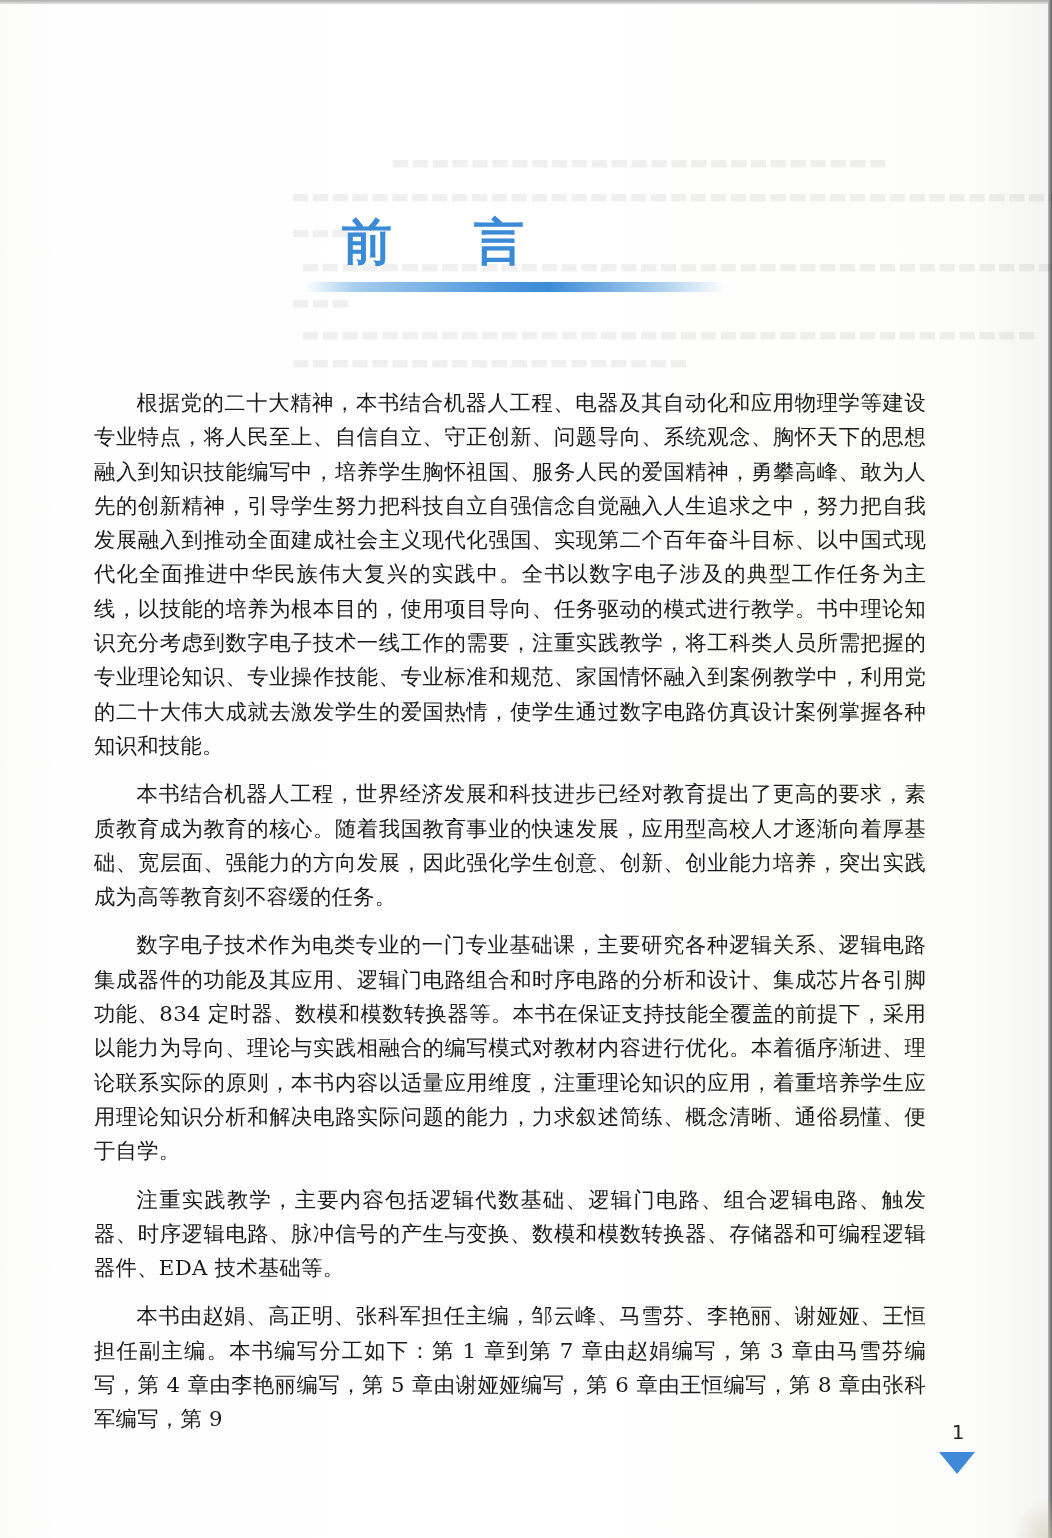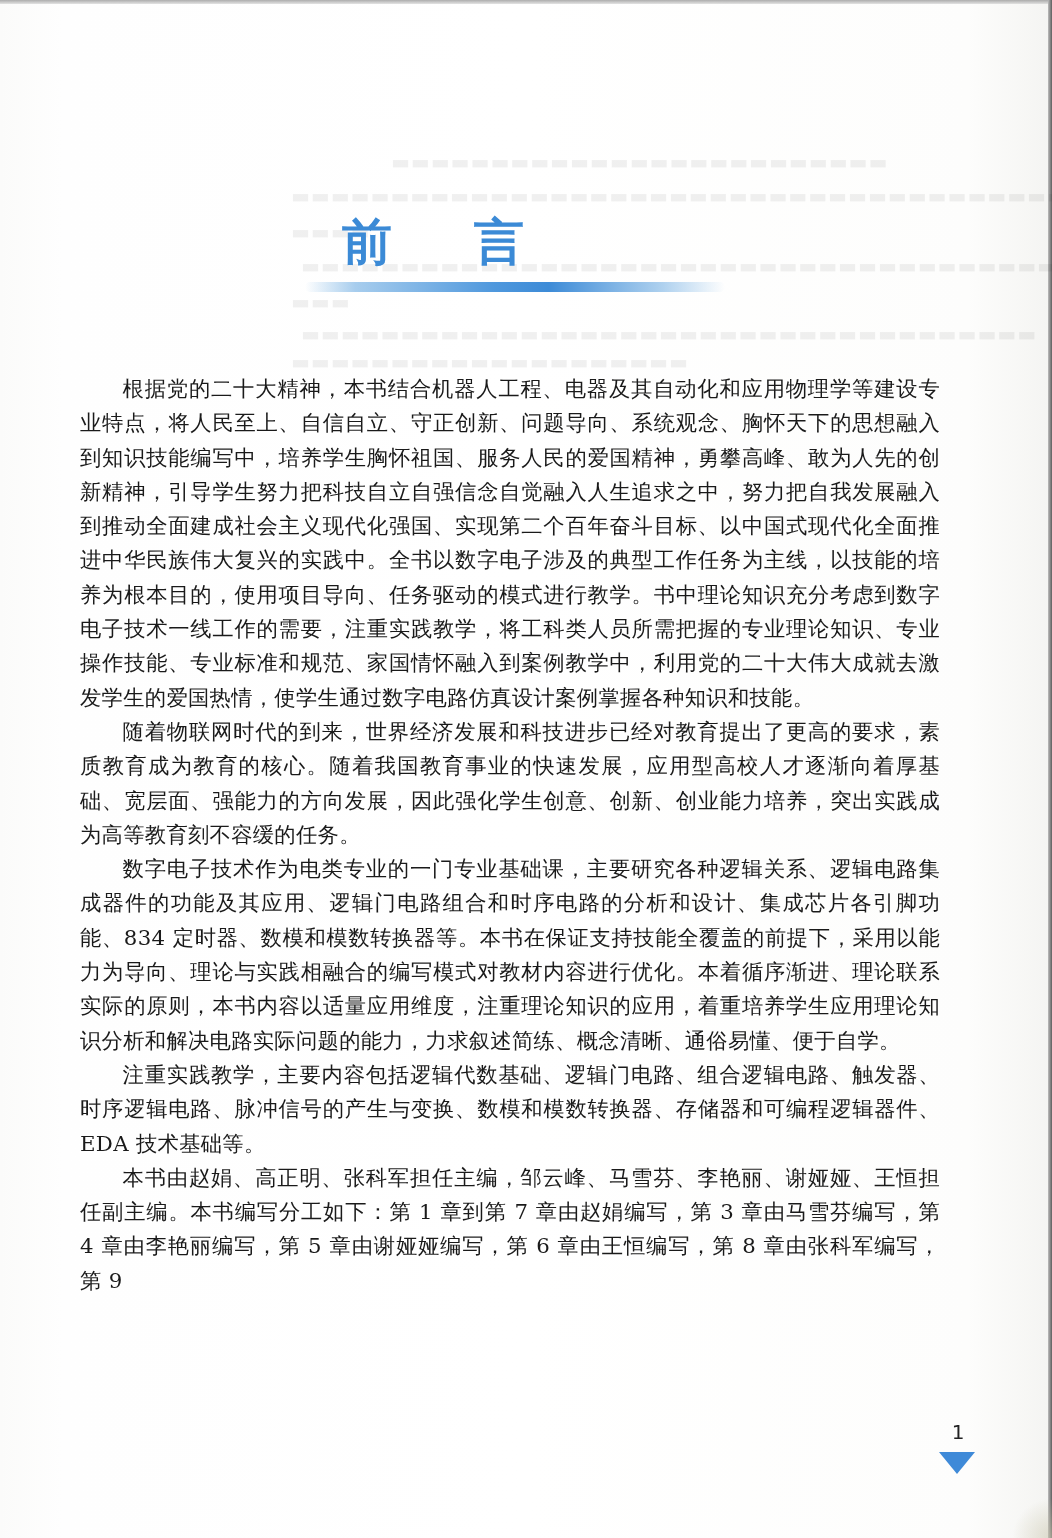--- a/index.html
+++ b/index.html
@@ -77,21 +77,21 @@
       position: absolute;
       left: 80px; top: 372px;
       width: 860px;
       font-size: 21.3px;
       line-height: 34.3px;
       color: #1a1a1a;
       text-align: justify;
       letter-spacing: 0.3px;
     }
     .body-text p {
-      margin: 0;
+      margin: 14px;
       text-indent: 2em;
       text-align: justify;
     }
     .page-number {
       position: absolute;
       left: 946px; top: 1420px;
       width: 24px;
       text-align: center;
       font-family: "DejaVu Sans", "Liberation Sans", sans-serif;
       font-size: 20px;
@@ -128,21 +128,21 @@
     <div class="bleed-line" style="left:290px; top:290px;">▬▬▬</div>
     <div class="bleed-line" style="left:300px; top:322px;">▬▬▬▬▬▬▬▬▬▬▬▬▬▬▬▬▬▬▬▬▬▬▬▬▬▬▬▬▬▬▬▬▬▬▬▬▬</div>
     <div class="bleed-line" style="left:290px; top:350px;">▬▬▬▬▬▬▬▬▬▬▬▬▬▬▬▬▬▬▬▬</div>
   </div>
 
   <div class="title"><span>前</span><span class="gap"></span><span>言</span></div>
   <div class="title-underline"></div>
 
   <div class="body-text">
     <p>根据党的二十大精神，本书结合机器人工程、电器及其自动化和应用物理学等建设专业特点，将人民至上、自信自立、守正创新、问题导向、系统观念、胸怀天下的思想融入到知识技能编写中，培养学生胸怀祖国、服务人民的爱国精神，勇攀高峰、敢为人先的创新精神，引导学生努力把科技自立自强信念自觉融入人生追求之中，努力把自我发展融入到推动全面建成社会主义现代化强国、实现第二个百年奋斗目标、以中国式现代化全面推进中华民族伟大复兴的实践中。全书以数字电子涉及的典型工作任务为主线，以技能的培养为根本目的，使用项目导向、任务驱动的模式进行教学。书中理论知识充分考虑到数字电子技术一线工作的需要，注重实践教学，将工科类人员所需把握的专业理论知识、专业操作技能、专业标准和规范、家国情怀融入到案例教学中，利用党的二十大伟大成就去激发学生的爱国热情，使学生通过数字电路仿真设计案例掌握各种知识和技能。</p>
-    <p>随着物联网时代的到来，世界经济发展和科技进步已经对教育提出了更高的要求，素质教育成为教育的核心。随着我国教育事业的快速发展，应用型高校人才逐渐向着厚基础、宽层面、强能力的方向发展，因此强化学生创意、创新、创业能力培养，突出实践成为高等教育刻不容缓的任务。</p>
+    <p>本书结合机器人工程，世界经济发展和科技进步已经对教育提出了更高的要求，素质教育成为教育的核心。随着我国教育事业的快速发展，应用型高校人才逐渐向着厚基础、宽层面、强能力的方向发展，因此强化学生创意、创新、创业能力培养，突出实践成为高等教育刻不容缓的任务。</p>
     <p>数字电子技术作为电类专业的一门专业基础课，主要研究各种逻辑关系、逻辑电路集成器件的功能及其应用、逻辑门电路组合和时序电路的分析和设计、集成芯片各引脚功能、834 定时器、数模和模数转换器等。本书在保证支持技能全覆盖的前提下，采用以能力为导向、理论与实践相融合的编写模式对教材内容进行优化。本着循序渐进、理论联系实际的原则，本书内容以适量应用维度，注重理论知识的应用，着重培养学生应用理论知识分析和解决电路实际问题的能力，力求叙述简练、概念清晰、通俗易懂、便于自学。</p>
     <p>注重实践教学，主要内容包括逻辑代数基础、逻辑门电路、组合逻辑电路、触发器、时序逻辑电路、脉冲信号的产生与变换、数模和模数转换器、存储器和可编程逻辑器件、EDA 技术基础等。</p>
     <p>本书由赵娟、高正明、张科军担任主编，邹云峰、马雪芬、李艳丽、谢娅娅、王恒担任副主编。本书编写分工如下：第 1 章到第 7 章由赵娟编写，第 3 章由马雪芬编写，第 4 章由李艳丽编写，第 5 章由谢娅娅编写，第 6 章由王恒编写，第 8 章由张科军编写，第 9</p>
   </div>
 
   <div class="page-number">1</div>
   <div class="page-arrow"></div>
   <div class="bottom-shadow"></div>
 </div>
 

